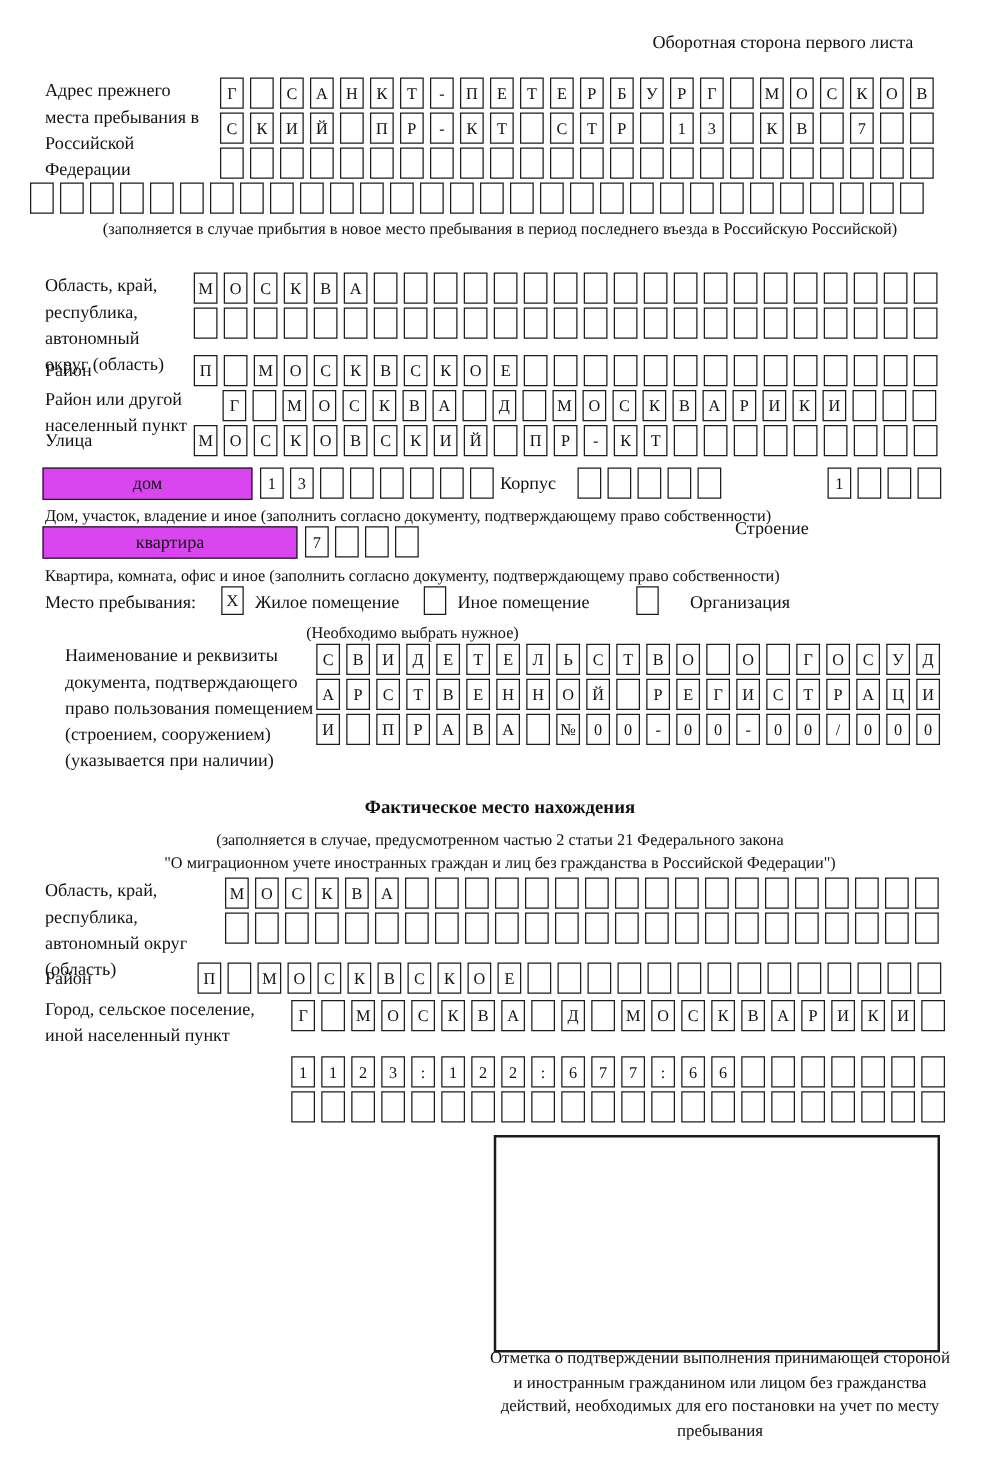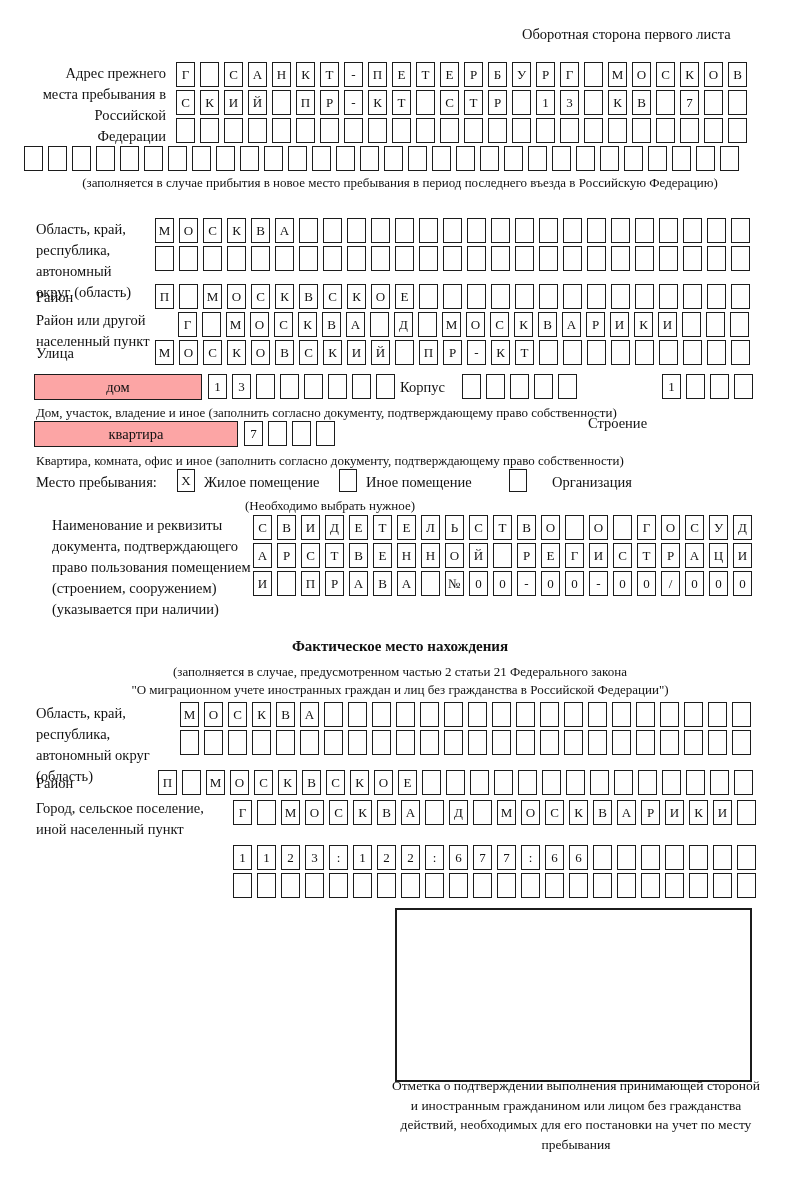--- a/index.html
+++ b/index.html
@@ -11,36 +11,36 @@
   .title { font-size:15.5px; font-weight:bold; text-align:center; width:100%; }
   .center { text-align:center; }
   .boxrow { display:flex; gap:5px; }
   .cbox {
     width:19px; height:25px; border:1.6px solid #1c1c1c; background:#fff;
     display:flex; align-items:center; justify-content:center;
     font-size:13px; line-height:1; flex:0 0 auto;
   }
   .labelbox {
     border:1.6px solid #1c1c1c; height:26px; display:flex;
-    align-items:center; justify-content:center; font-size:14.5px; background:#fca5a5;
+    align-items:center; justify-content:center; font-size:14.5px; background:#d946ef;
   }
   .checkbox {
     width:18px; height:23px; border:1.6px solid #1c1c1c; display:flex;
     align-items:center; justify-content:center; font-size:13px; background:#fff;
   }
   .stamp { border:2px solid #1c1c1c; background:#fff; }
 </style>
 </head>
 <body>
 
 <div class="page">
 
   <div class="abs lbl" style="left:522px; top:24px;">Оборотная сторона первого листа</div>
 
-  <div class="abs lbl" style="left:36px; top:63px; width:130px;text-align:right;">Адрес прежнего места пребывания в Российской Федерации</div>
+  <div class="abs lbl" style="left:36px; top:63px; width:130px;">Адрес прежнего места пребывания в Российской Федерации</div>
 
   <div class="abs boxrow" style="left:176px; top:62px;">
       <span class="cbox">Г</span>
       <span class="cbox"></span>
       <span class="cbox">С</span>
       <span class="cbox">А</span>
       <span class="cbox">Н</span>
       <span class="cbox">К</span>
       <span class="cbox">Т</span>
       <span class="cbox">-</span>
@@ -139,21 +139,21 @@
       <span class="cbox"></span>
       <span class="cbox"></span>
       <span class="cbox"></span>
       <span class="cbox"></span>
       <span class="cbox"></span>
       <span class="cbox"></span>
       <span class="cbox"></span>
       <span class="cbox"></span>
     </div>
 
-  <div class="abs note center" style="left:0px; top:174px; width:800px;">(заполняется в случае прибытия в новое место пребывания в период последнего въезда в Российскую Федерацию)</div>
+  <div class="abs note center" style="left:0px; top:174px; width:800px;">(заполняется в случае прибытия в новое место пребывания в период последнего въезда в Российскую Российской)</div>
 
 
   <div class="abs lbl" style="left:36px; top:219px; width:112px;">Область, край, республика, автономный округ (область)</div>
   <div class="abs boxrow" style="left:155px; top:218px;">
       <span class="cbox">М</span>
       <span class="cbox">О</span>
       <span class="cbox">С</span>
       <span class="cbox">К</span>
       <span class="cbox">В</span>
       <span class="cbox">А</span>

